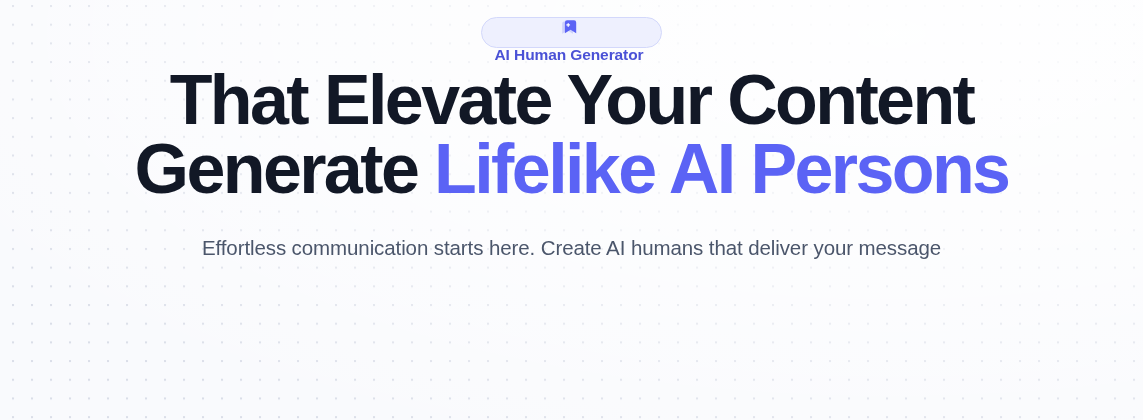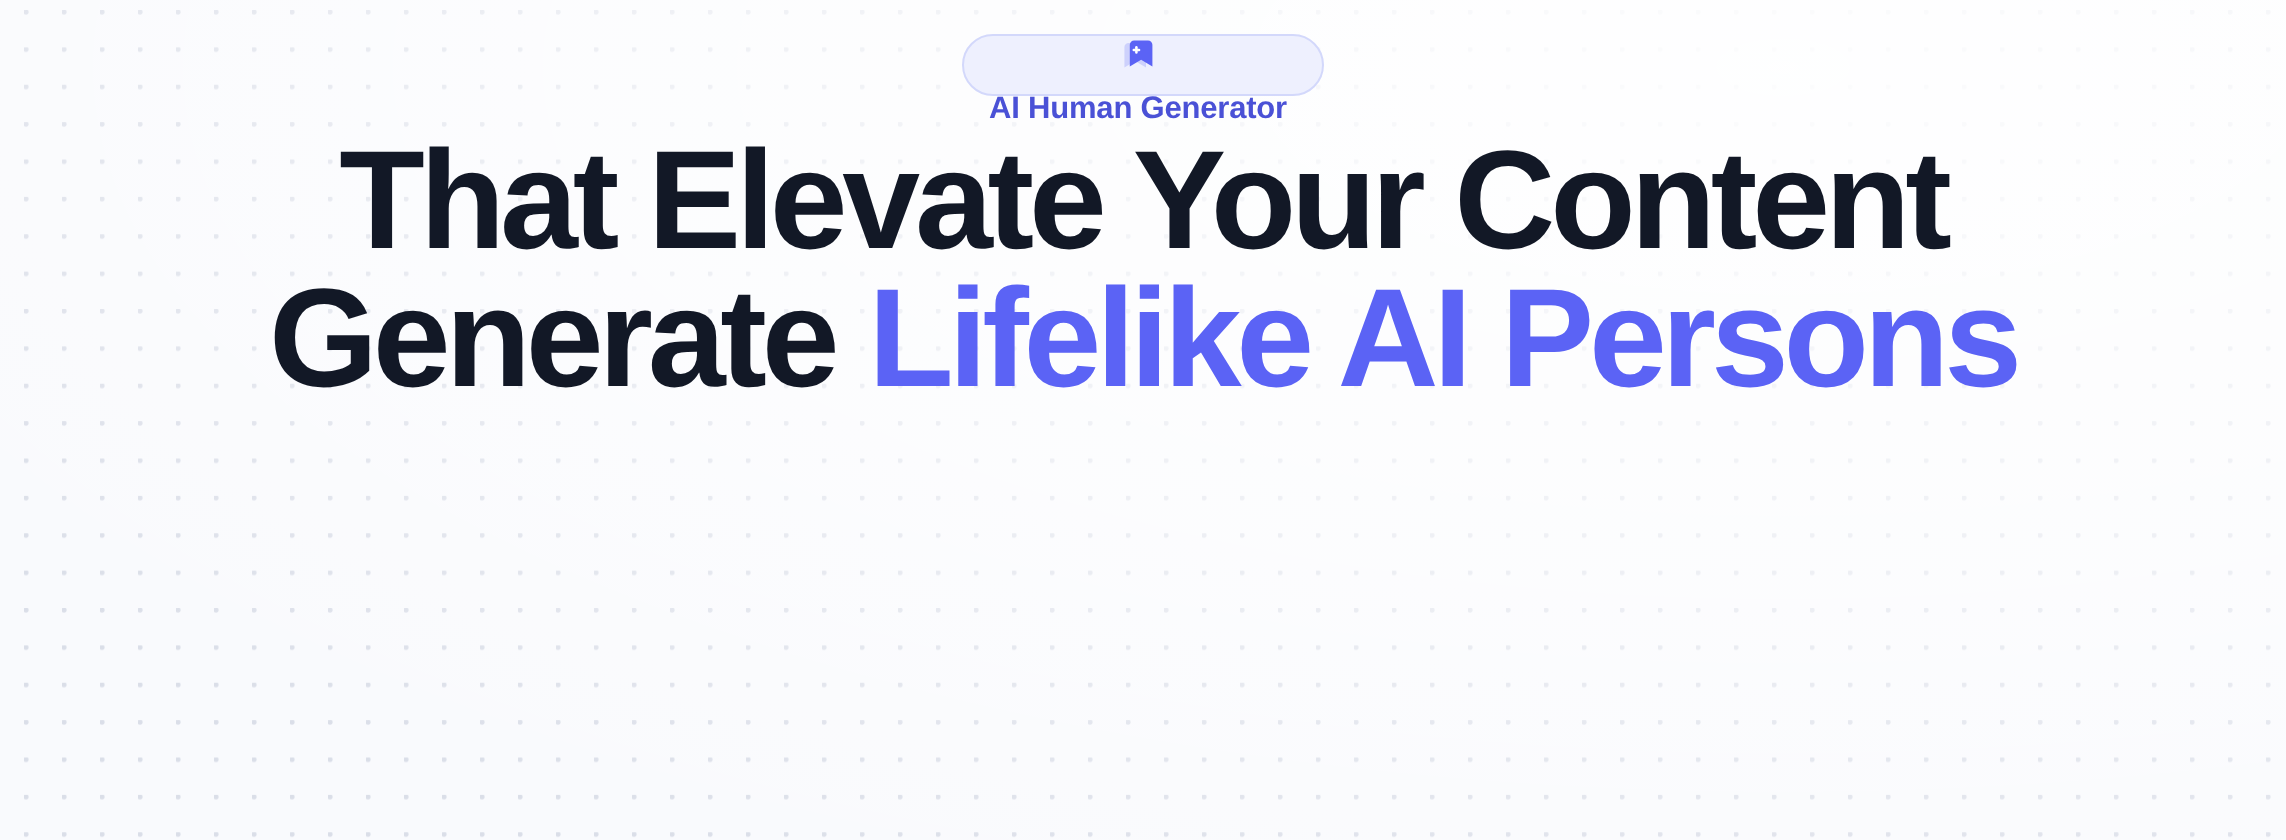--- a/index.html
+++ b/index.html
@@ -151,16 +151,17 @@
       </span>
       <span class="badge-label">AI Human Generator</span>
     </div>
 
     <h1 class="headline">
       <span class="line">That Elevate Your Content</span>
       <span class="line"><span>Generate </span><span class="accent">Lifelike AI Persons</span></span>
     </h1>
 
     <p class="subtitle">
+      <span class="sline">Effortless communication starts here. Create AI humans that deliver your message</span>
     </p>
 
   </div>
 </div>
 
 </body></html>

